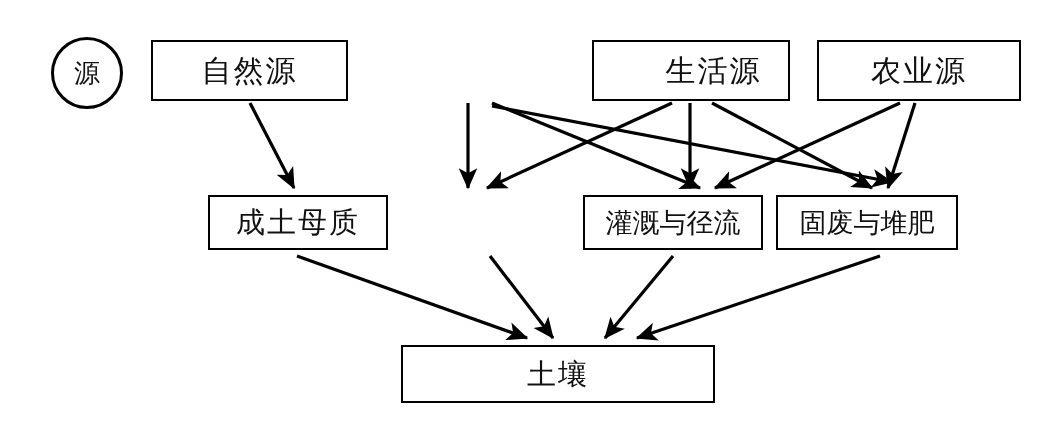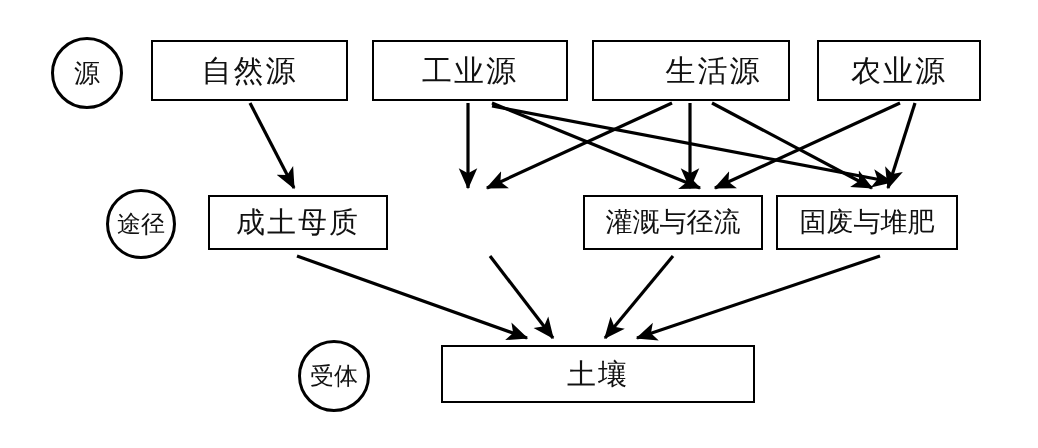--- a/index.html
+++ b/index.html
@@ -26,21 +26,20 @@
     position: absolute;
     box-sizing: border-box;
     border: 2.5px solid #000000;
     background: #ffffff;
     display: flex;
     align-items: center;
     justify-content: center;
     color: #111111;
     letter-spacing: 2px;
     z-index: 3;
-    font-family: Liberation Serif, serif;
   }
   .node-box span {
     line-height: 1;
     white-space: nowrap;
   }
   .lane-circle {
     position: absolute;
     box-sizing: border-box;
     border: 3px solid #000000;
     border-radius: 50%;
@@ -87,47 +86,38 @@
         <line x1="297" y1="256" x2="527" y2="338"></line>
         <line x1="490" y1="256" x2="553" y2="338"></line>
         <line x1="673" y1="256" x2="605" y2="338"></line>
         <line x1="880" y1="256" x2="637" y2="338"></line>
       </g>
   </svg>
 
   <div class="lane-circle" style="left:51px; top:37px; width:72px; height:72px;">
     <span class="t-lane1">源</span>
   </div>
-  <div class="lane-circle" style="left:106px; top:189px; width:70px; height:70px;">
-    <span class="t-lane2">途径</span>
-  </div>
-  <div class="lane-circle" style="left:298px; top:340px; width:72px; height:72px;">
-    <span class="t-lane2">受体</span>
-  </div>
 
   <div class="node-box" style="left:151px; top:40px; width:197px; height:61px;">
     <span class="t-src">自然源</span>
   </div>
-  <div class="node-box" style="left:372px; top:40px; width:196px; height:61px;">
-    <span class="t-src">工业源</span>
-  </div>
   <div class="node-box" style="left:592px; top:40px; width:198px; height:61px;padding-left:45px;">
     <span class="t-src">生活源</span>
   </div>
-  <div class="node-box" style="left:817px; top:40px; width:164px; height:61px;justify-content:center;">
+  <div class="node-box" style="left:817px; top:40px; width:204px; height:61px;justify-content:center;">
     <span class="t-src">农业源</span>
   </div>
 
   <div class="node-box" style="left:208px; top:195px; width:180px; height:55px;">
     <span class="t-path3">成土母质</span>
   </div>
   <div class="node-box" style="left:776px; top:195px; width:182px; height:55px;">
     <span class="t-path4">固废与堆肥</span>
   </div>
   <div class="node-box" style="left:583px; top:195px; width:180px; height:55px;">
     <span class="t-path4">灌溉与径流</span>
   </div>
 
-  <div class="node-box" style="left:441px; top:345px; width:314px; height:58px;">
+  <div class="node-box" style="left:401px; top:345px; width:314px; height:58px;">
     <span class="t-soil">土壤</span>
   </div>
 
 </div>
 
 </body></html>

